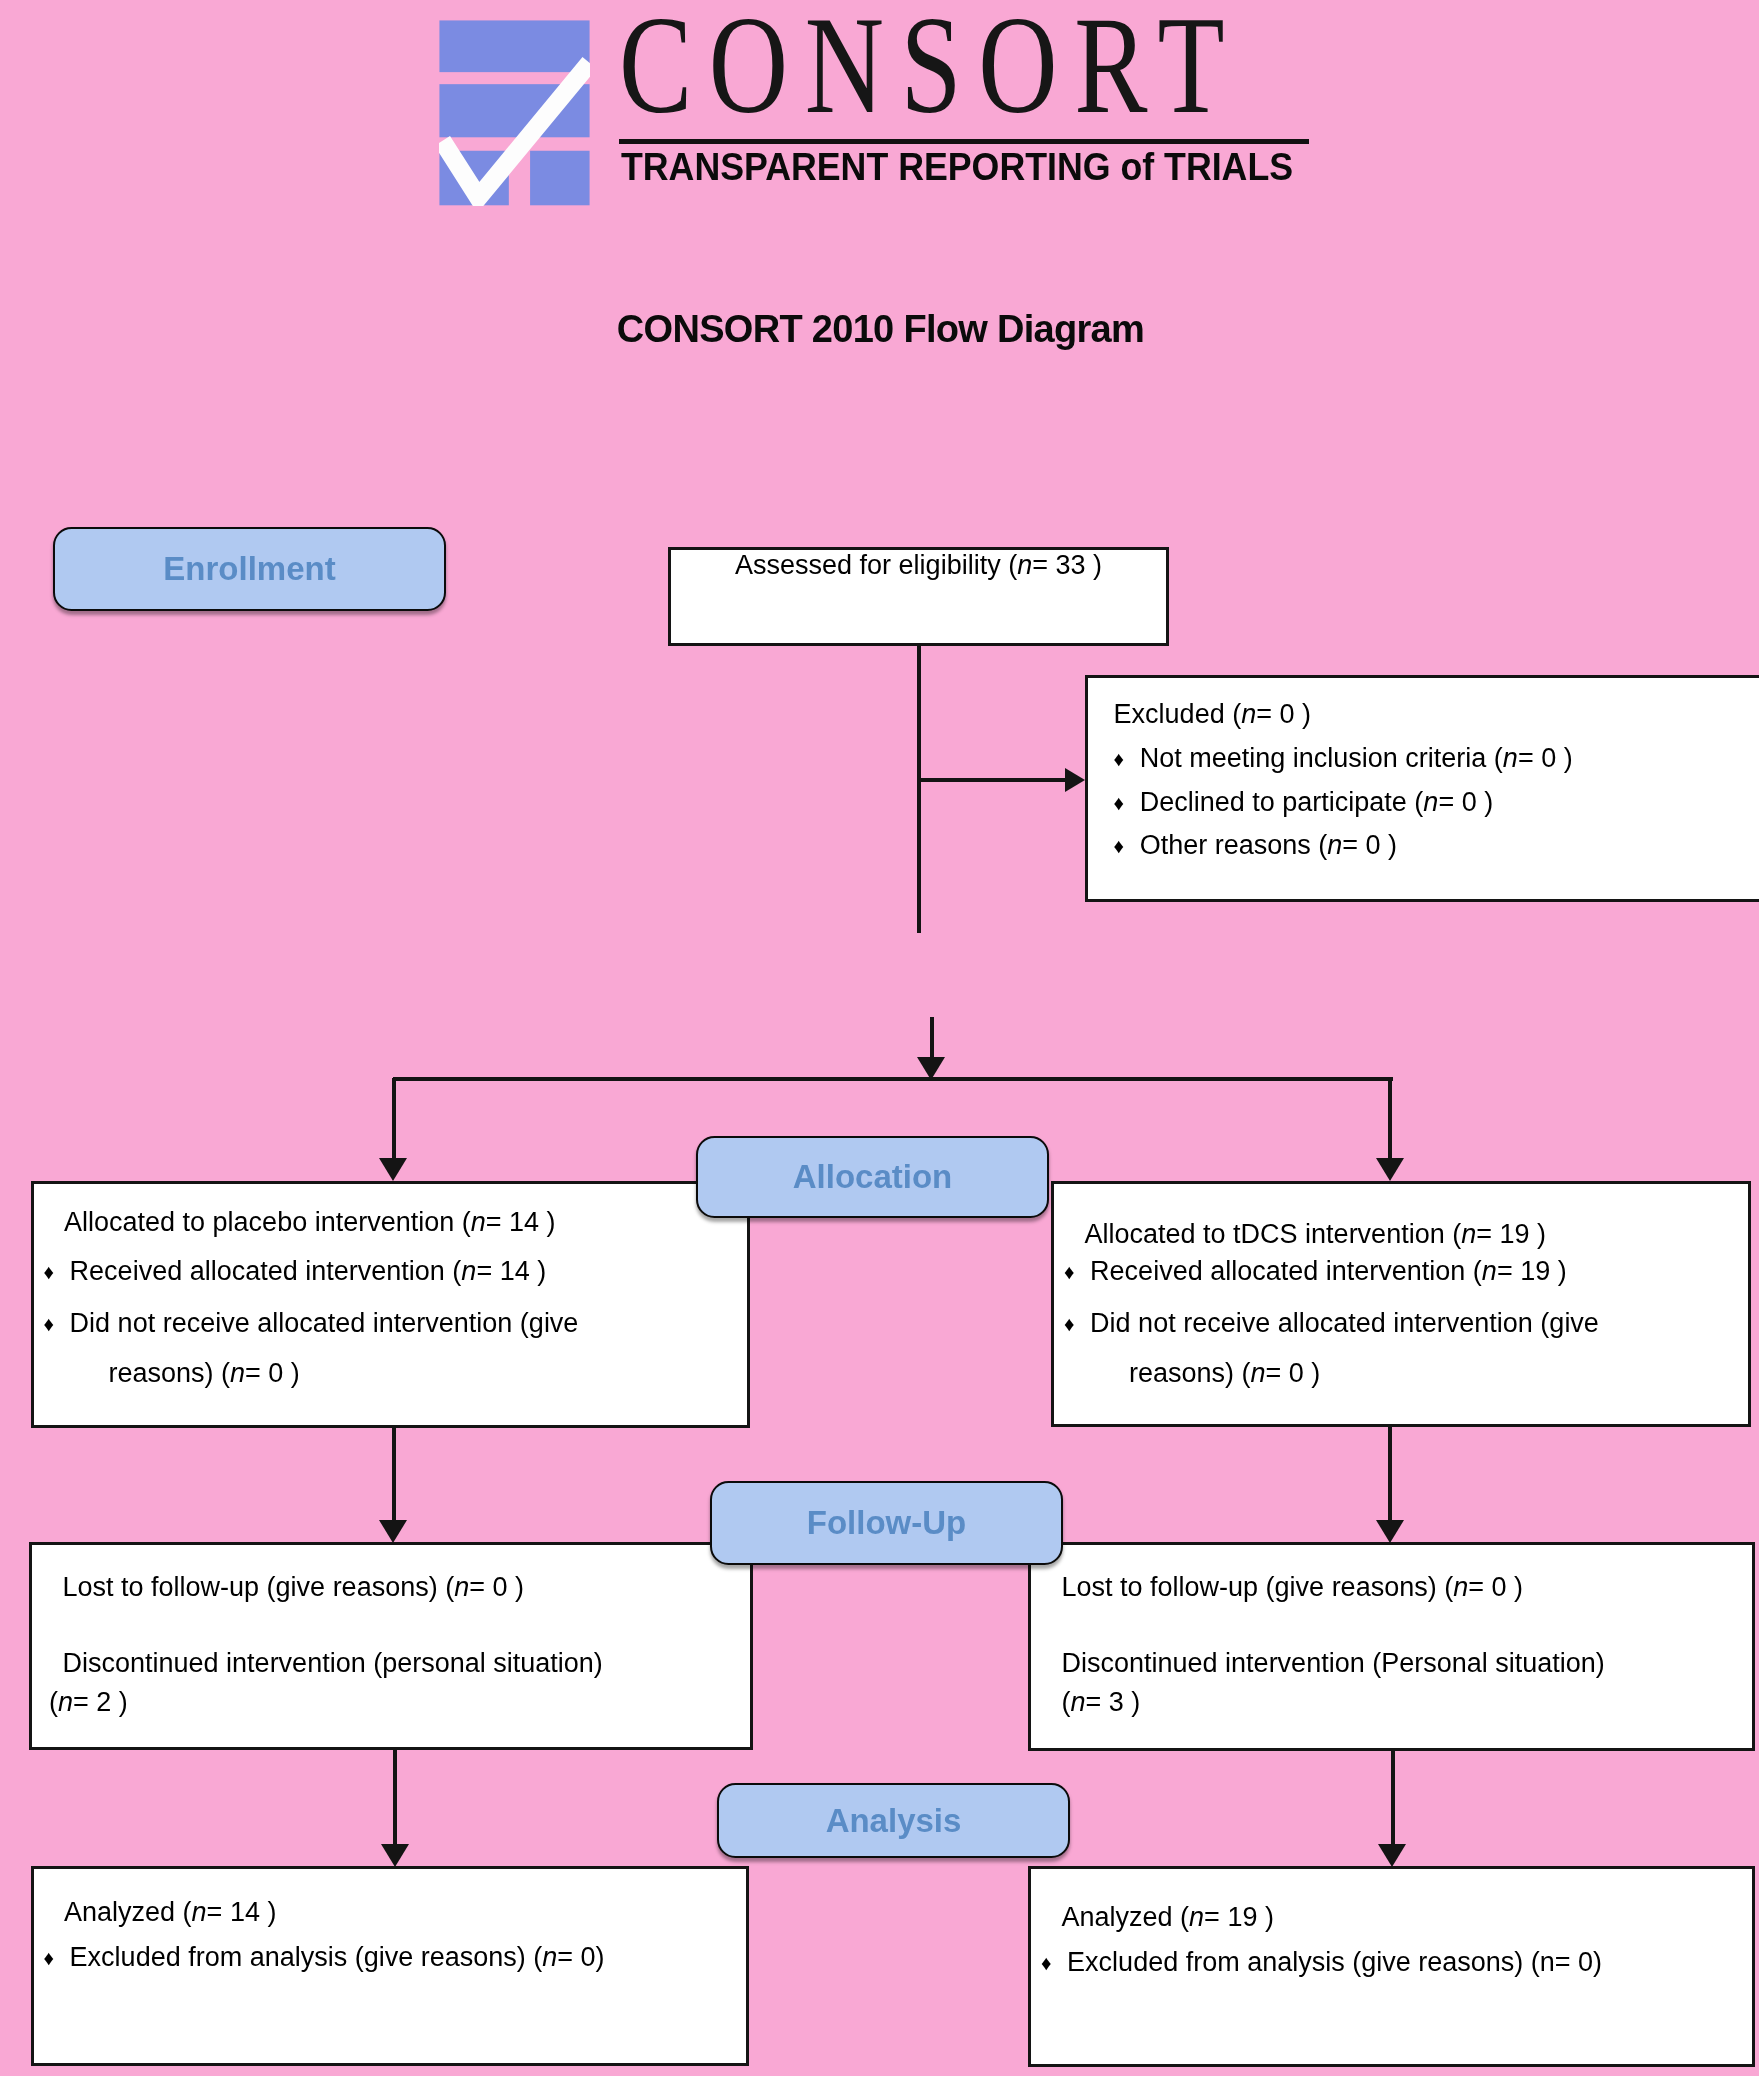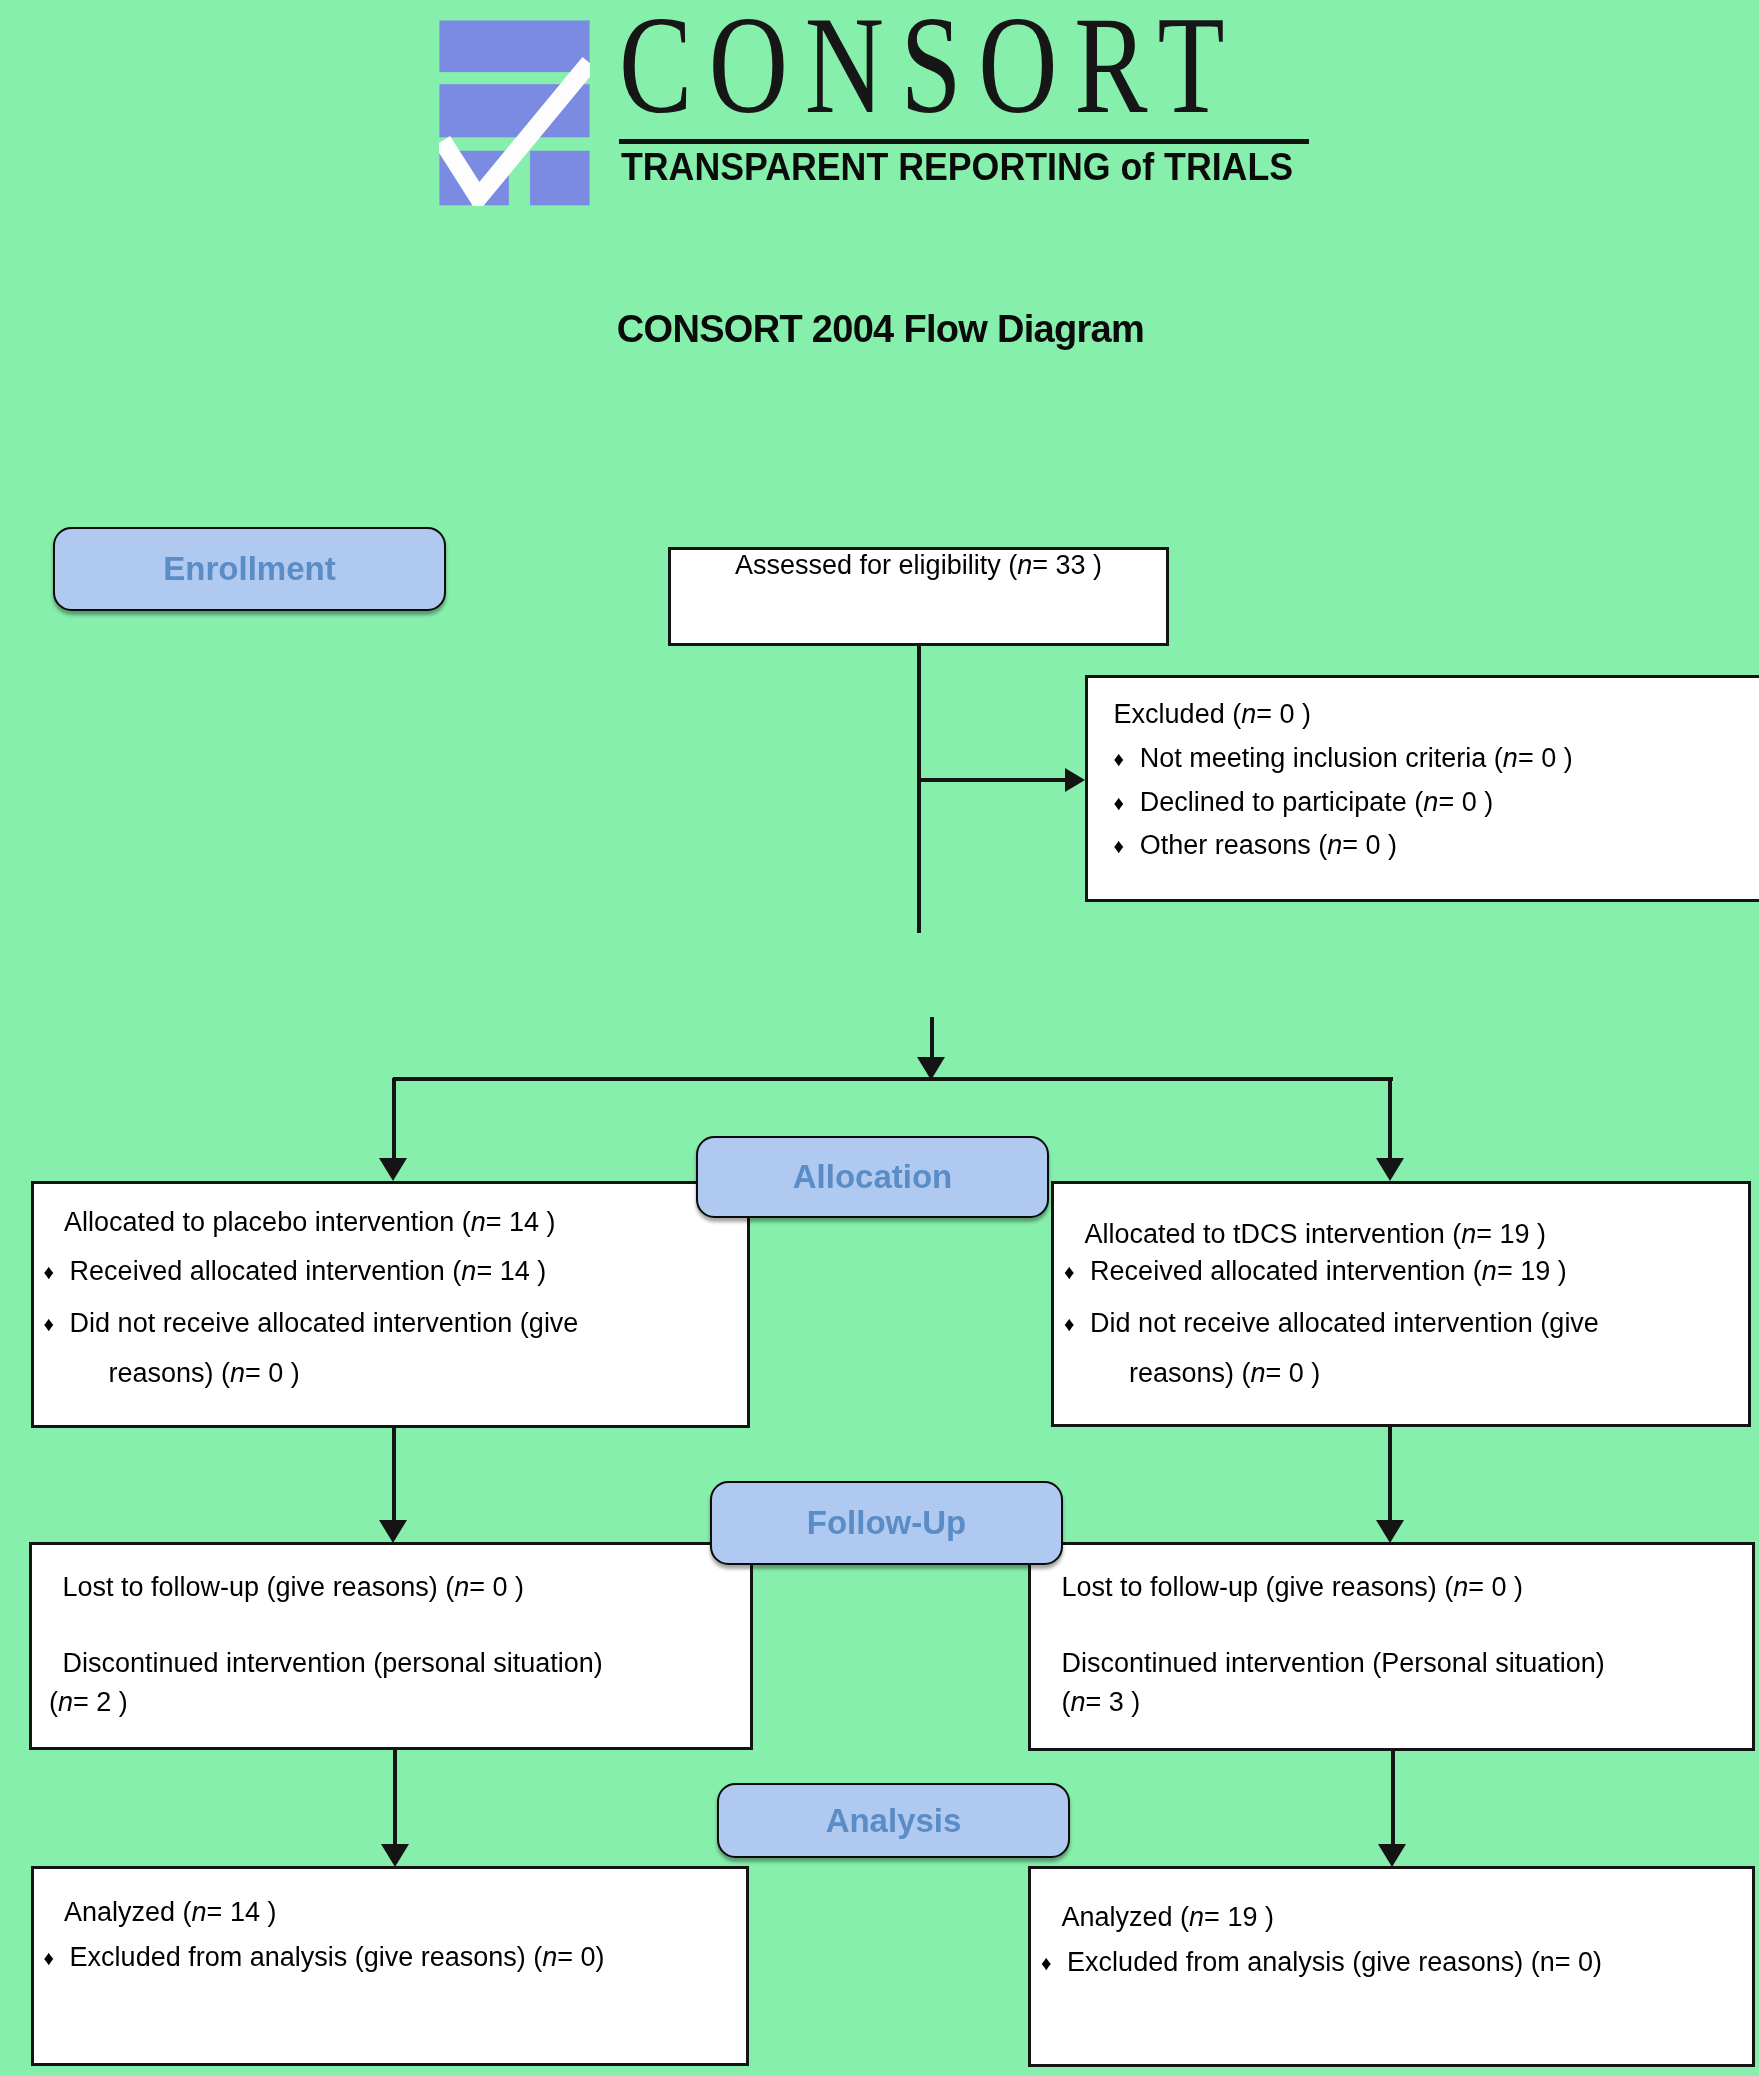--- a/index.html
+++ b/index.html
@@ -1,17 +1,17 @@
 <!DOCTYPE html>
 <html style="font-size:11.4px"><head>
 <meta charset="utf-8">
 <style>
   html,body{margin:0;padding:0;background:#fff;}
   #canvas{
-    position:relative;width:1759px;height:2077px;background:#86efac;
+    position:relative;width:1759px;height:2077px;background:#f9a8d4;
     font-family:"Liberation Sans",sans-serif;color:#000;overflow:hidden;
   }
   
   .logo-mark{position:absolute;left:439px;top:18.5px;width:151px;height:187px;}
   .consort-word{
     position:absolute;left:619px;top:-5.7px;width:710px;height:149px;
     font-family:"Liberation Serif",serif;font-size:139px;line-height:142px;
     letter-spacing:21px;color:#161616;transform:scaleX(0.79);transform-origin:0 0;
     white-space:nowrap;
   }
@@ -65,21 +65,21 @@
       <rect x="0" y="92" width="212" height="75" fill="#7b8be2"></rect>
       <rect x="0" y="186" width="98" height="77" fill="#7b8be2"></rect>
       <rect x="128" y="186" width="84" height="77" fill="#7b8be2"></rect>
       <polyline points="4,172 55,252 212,62" fill="none" stroke="#fdfdfd" stroke-width="26"></polyline>
     </svg>
   </div>
   <div class="consort-word">CONSORT</div>
   <div class="consort-underline"></div>
   <div class="consort-tagline">TRANSPARENT REPORTING of TRIALS</div>
 
-  <div class="page-title">CONSORT 2004 Flow Diagram</div>
+  <div class="page-title">CONSORT 2010 Flow Diagram</div>
 
   <div class="pill" style="left:53px;top:527px;width:389px;height:80px;">
     <span>Enrollment</span>
   </div>
   <div class="pill" style="left:696px;top:1136px;width:349px;height:78px;">
     <span>Allocation</span>
   </div>
   <div class="pill" style="left:710px;top:1481px;width:349px;height:80px;">
     <span>Follow-Up</span>
   </div>

